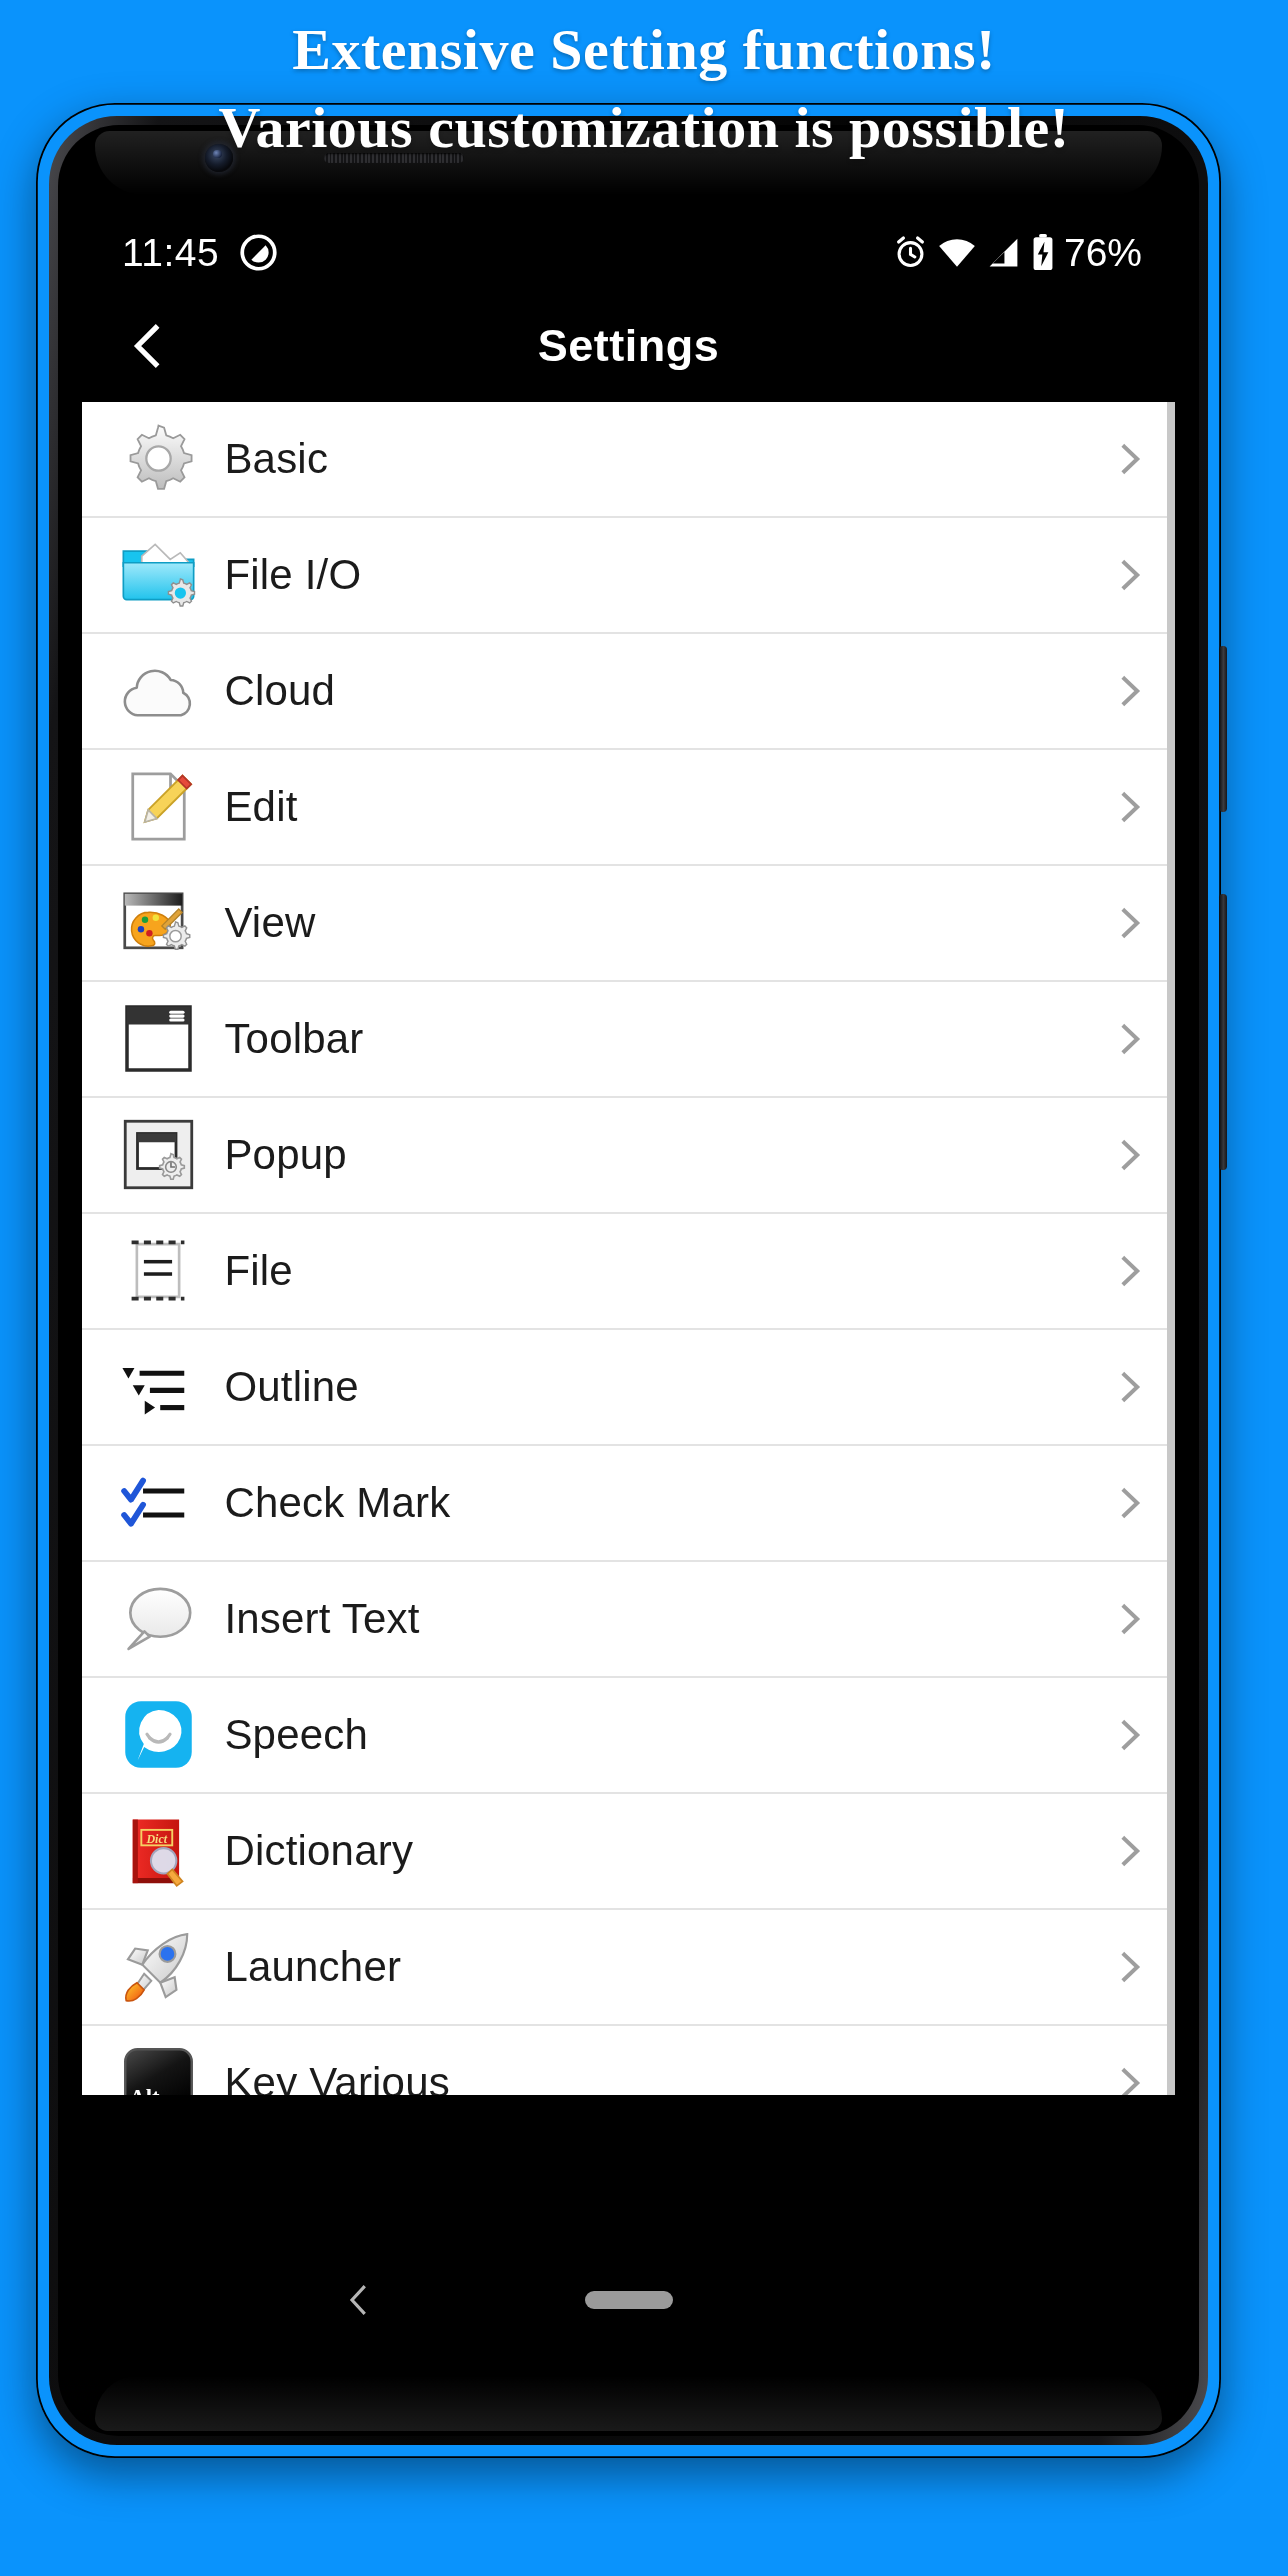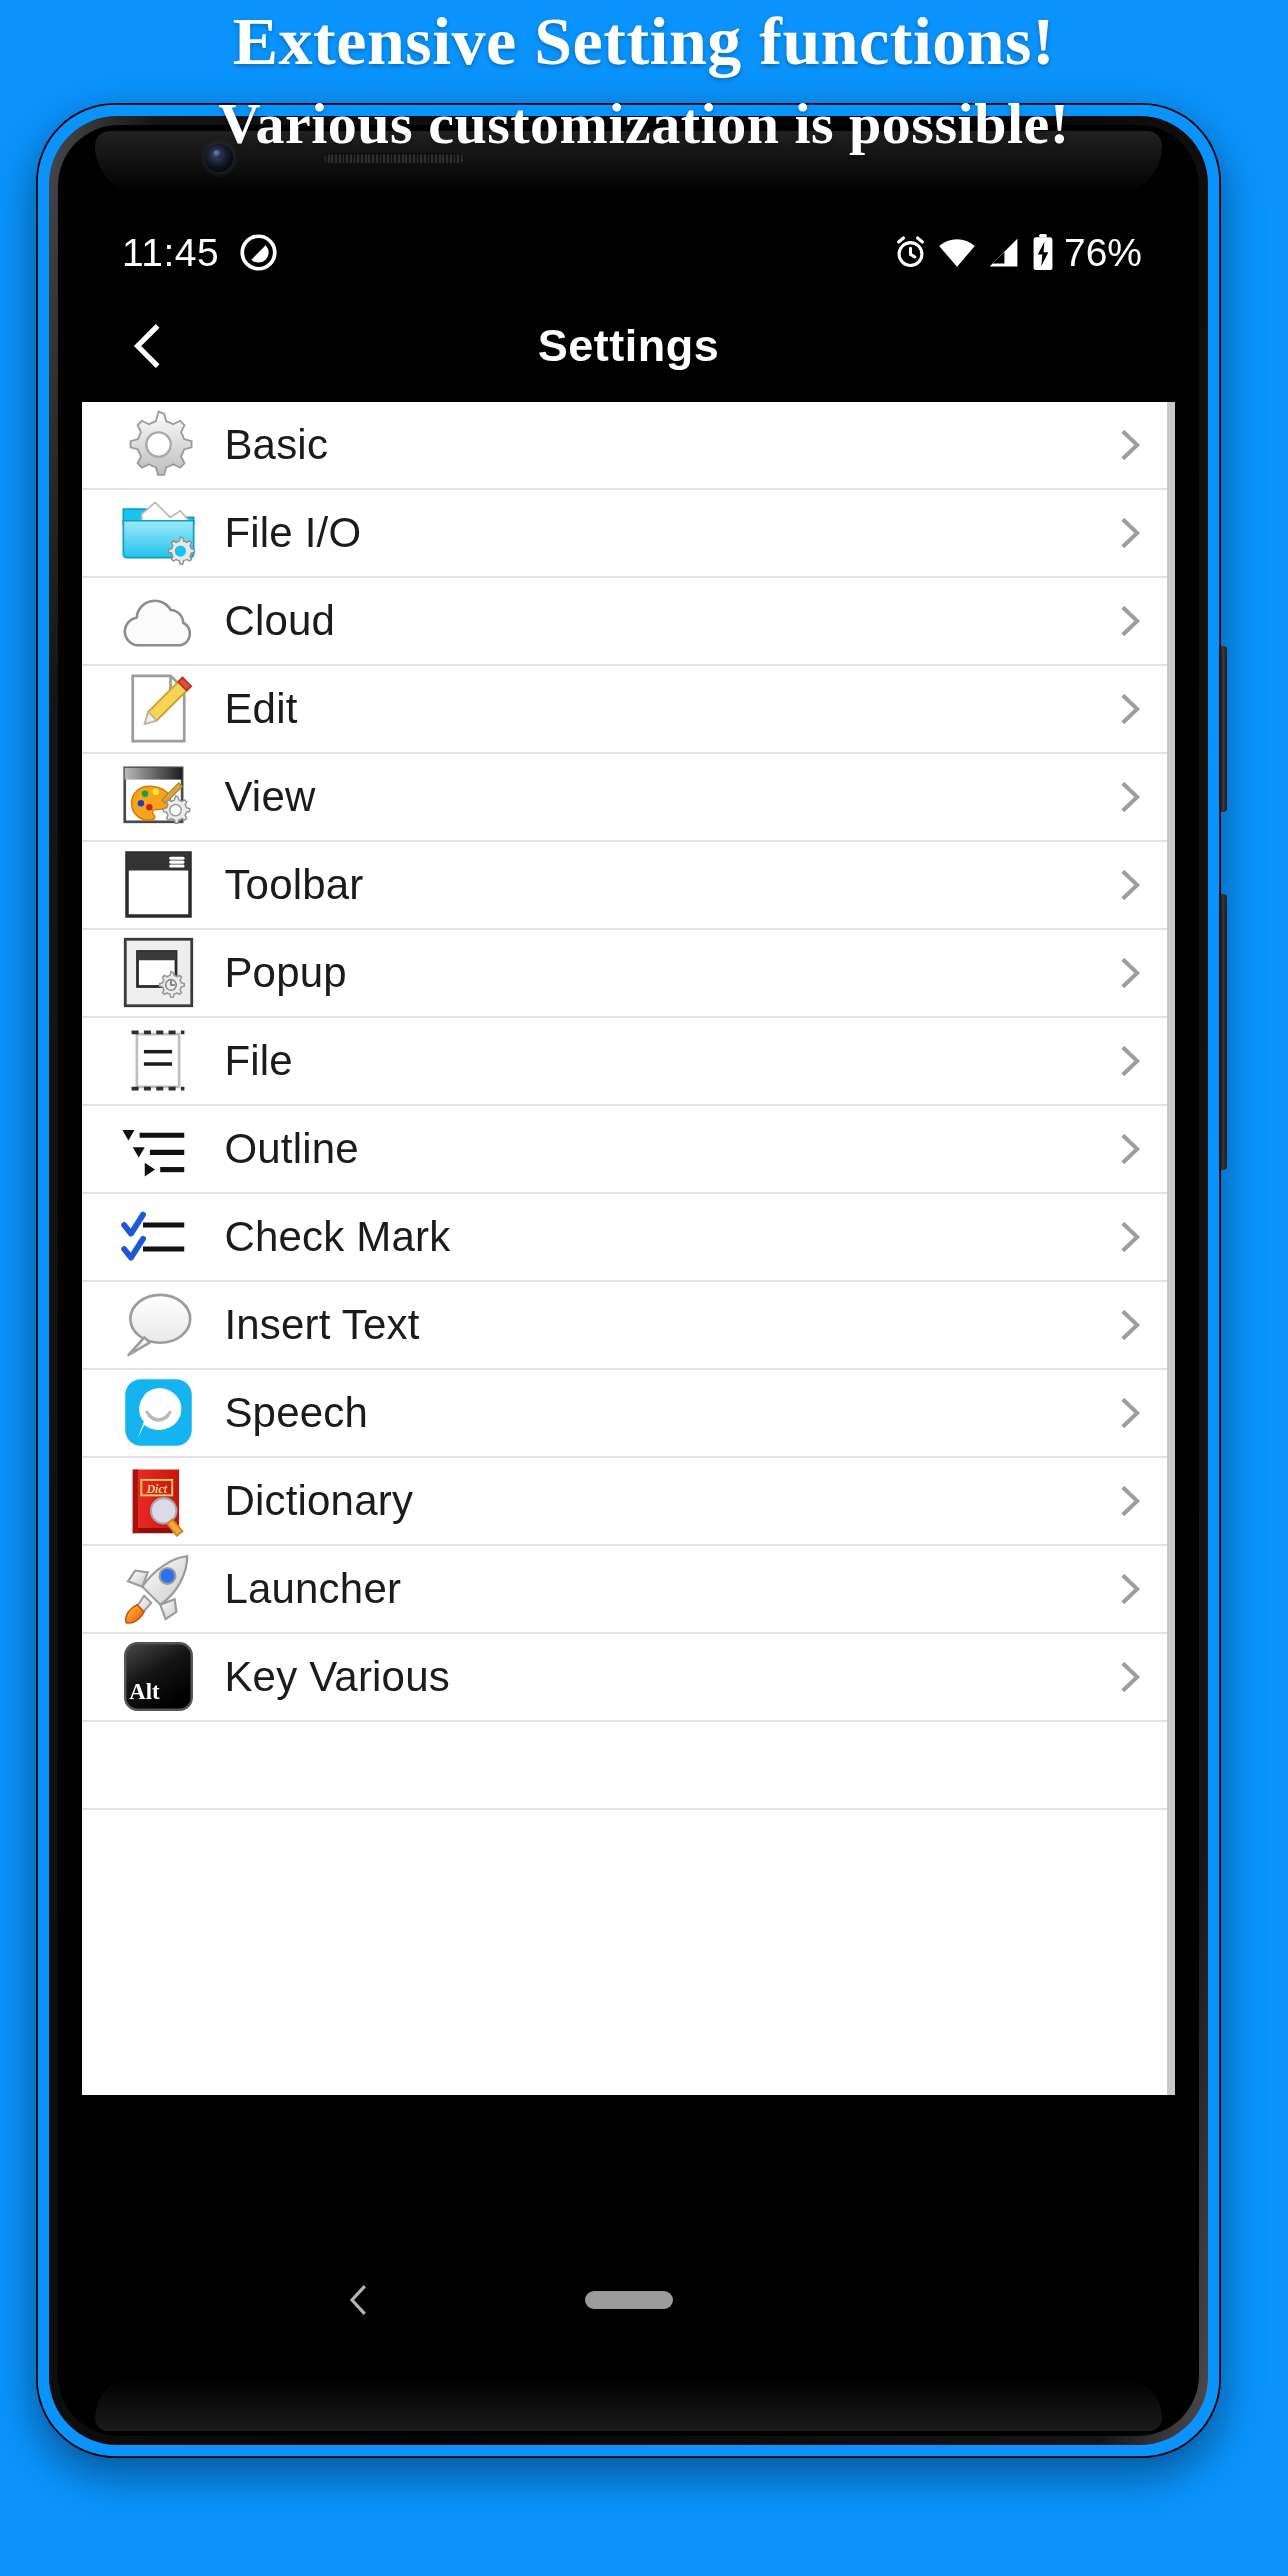--- a/index.html
+++ b/index.html
@@ -15,21 +15,21 @@
     position: absolute;
     top: 0; left: 0; width: 1288px;
     z-index: 40;
     text-align: center;
     font-family: "Liberation Serif", serif;
     font-weight: bold;
     color: #ffffff;
     text-shadow: 0 1.8px 4.6px rgba(0,0,0,.28);
     pointer-events: none;
   }
-  .promo-line1 { font-size: 68px; line-height: 1.0; padding-top: 7.4px; letter-spacing: 0.5px; }
+  .promo-line1 { font-size: 58px; line-height: 1.0; padding-top: 7.4px; letter-spacing: 0.5px; margin-top: 14px; }
   .promo-line2 { font-size: 58px; line-height: 1.0; padding-top: 20px; letter-spacing: 0.5px; }
 
   
   .device {
     position: absolute;
     left: 36px; top: 103px;
     width: 1185px; height: 2355px;
     border-radius: 79px;
     background:
       linear-gradient(100deg, #0d0d0d 0%, #ララ 0%),
@@ -136,21 +136,21 @@
   
   .list-wrap {
     position: relative;
     margin: 5.5px 0 0 0;
     height: 1693px;
     background: #fff;
     overflow: hidden;
   }
   .srow {
     display: flex; align-items: center;
-    height: 88px;
+    height: 116px;
     border-bottom: 2.8px solid #e3e3e3;
     background: #fff;
     padding: 0 12px 0 28px;
     position: relative;
   }
   .srow:last-child { border-bottom: none; }
   .srow-icon {
     width: 96px; height: 92px; flex: 0 0 auto;
     display: flex; align-items: center; justify-content: center;
   }

